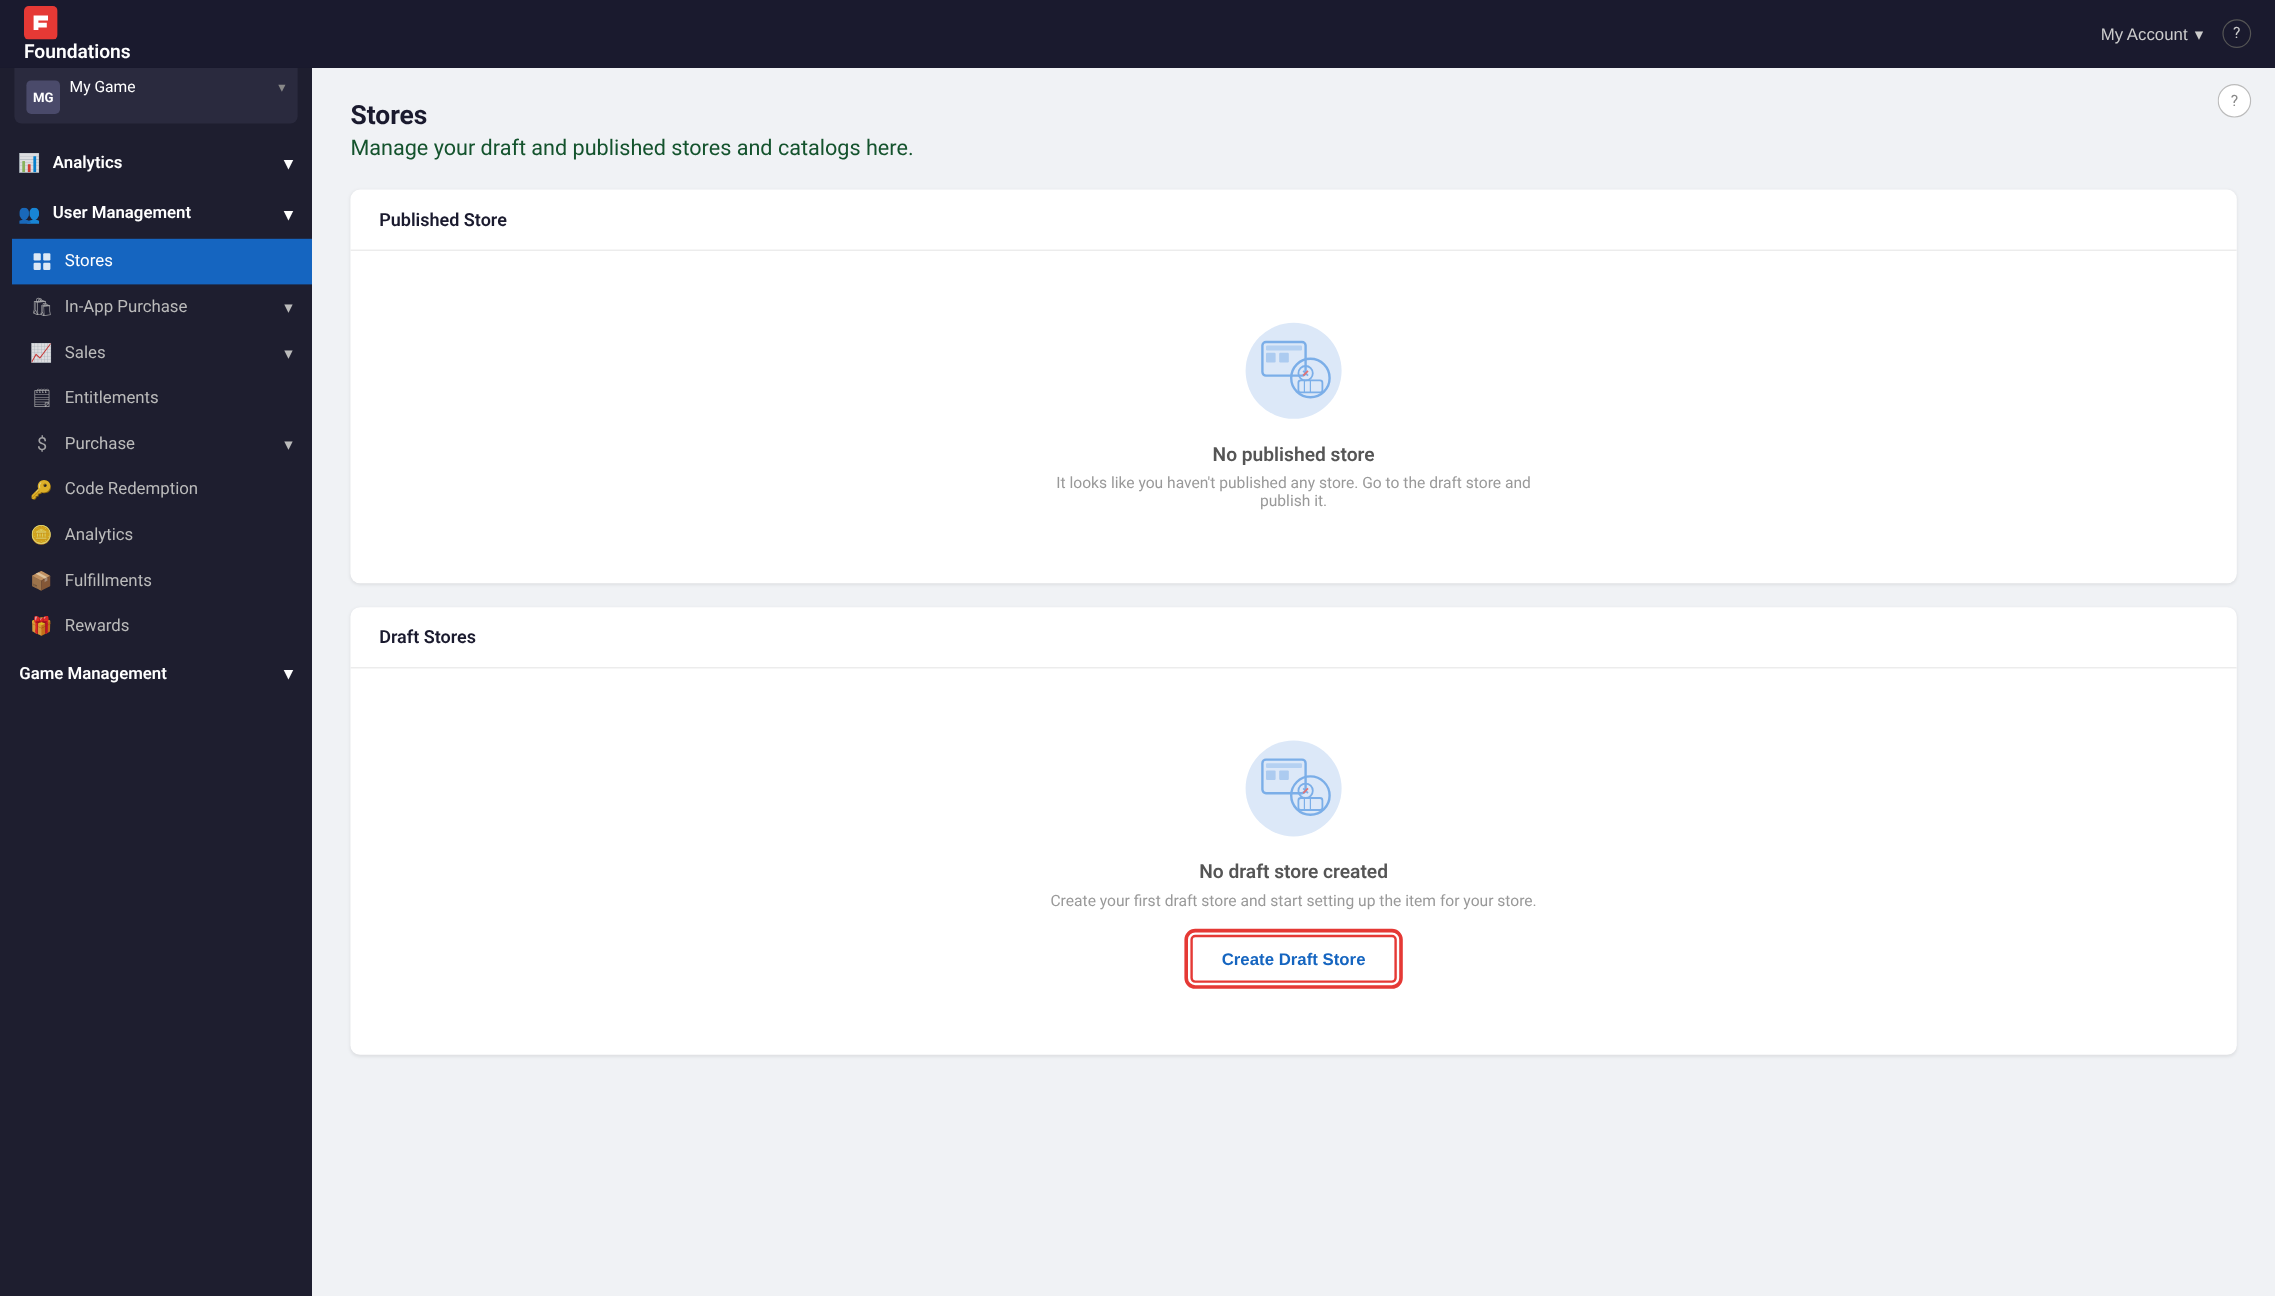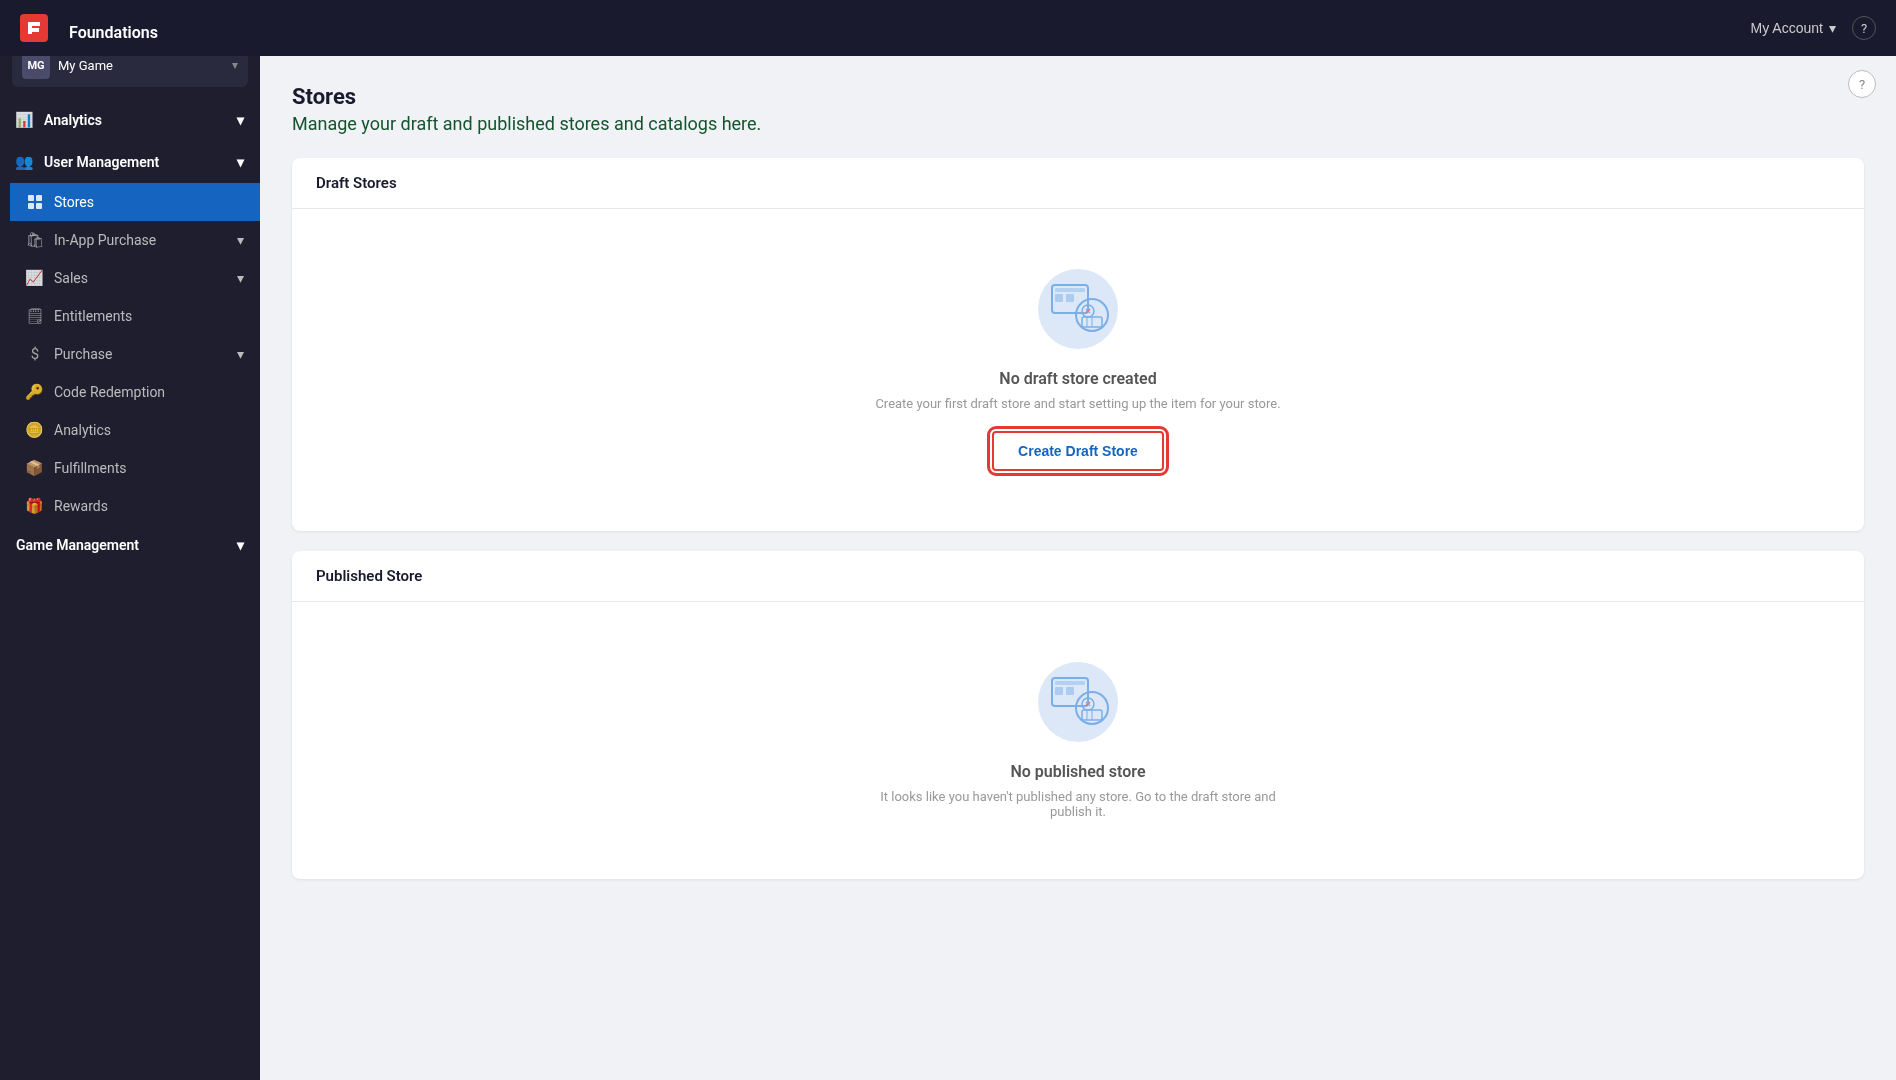--- a/index.html
+++ b/index.html
@@ -4,21 +4,21 @@
   <style>
     * { margin: 0; padding: 0; box-sizing: border-box; }
     body { font-family: -apple-system, BlinkMacSystemFont, 'Segoe UI', Roboto, sans-serif; background: #f5f5f5; display: flex; height: 100vh; overflow: hidden; }
 
     
     .top-header {
       position: fixed; top: 0; left: 0; right: 0; height: 56px;
       background: #1a1a2e; display: flex; align-items: center;
       justify-content: space-between; z-index: 100; padding: 0 20px;
     }
-    .top-header-left { display: flex; align-items: flex-end; gap: 21px; }
+    .top-header-left { display: flex; align-items: flex-start; gap: 0; flex-direction: column; }
     .logo-icon { width: 28px; height: 28px; }
     .app-title { color: #fff; font-size: 16px; font-weight: 600; }
     .top-header-right { display: flex; align-items: center; gap: 16px; }
     .my-account-btn {
       display: flex; align-items: center; gap: 6px;
       color: #ccc; font-size: 14px; cursor: pointer; background: none; border: none; text-align: center;
     }
     .help-icon-top {
       width: 24px; height: 24px; border: 1px solid #555; border-radius: 50%;
       display: flex; align-items: center; justify-content: center;
@@ -35,21 +35,21 @@
       font-size: 10px; color: #888; text-transform: uppercase;
       letter-spacing: 1px; padding: 18px 16px 6px;
     }
     .studio-selector {
       margin: 8px 12px; background: #2a2a3e; border-radius: 6px;
       display: flex; align-items: center; padding: 8px 10px; gap: 8px; cursor: pointer;
     }
     .studio-avatar {
       width: 28px; height: 28px; background: #4a4a6a; border-radius: 4px;
       display: flex; align-items: center; justify-content: center;
-      color: #fff; font-size: 11px; font-weight: 700;
+      color: #fff; font-size: 11px; font-weight: 700; margin-top: 16px;
     }
     .studio-name { color: #fff; font-size: 13px; flex: 1; }
     .chevron-down { color: #888; font-size: 12px; }
 
     .nav-item {
       display: flex; align-items: center; padding: 10px 16px; cursor: pointer;
       font-size: 14px; color: #bbb; gap: 10px; justify-content: space-between;
       border-radius: 0;
     }
     .nav-item.active { background: #1565c0; color: #fff; }
@@ -250,20 +250,46 @@
       </div>
       <span>▾</span>
     </div>
   </div>
 </div>
 
 <div class="main-content">
   <div class="main-inner">
     <h1 class="page-title">Stores</h1>
     <p class="page-subtitle">Manage your draft and published stores and catalogs here.</p>
+
+    <div class="section-card">
+      <div class="section-header">Published Store</div>
+      <div class="section-body">
+        <div class="store-illustration">
+          <div class="illus-circle"></div>
+          <div class="illus-icon">
+            <svg width="64" height="56" viewBox="0 0 64 56" fill="none">
+              <rect x="6" y="4" width="36" height="28" rx="3" fill="none" stroke="#7baee8" stroke-width="2"></rect>
+              <rect x="9" y="7" width="30" height="4" rx="1" fill="#7baee8" opacity="0.4"></rect>
+              <rect x="9" y="13" width="8" height="8" rx="1" fill="#7baee8" opacity="0.5"></rect>
+              <rect x="20" y="13" width="8" height="8" rx="1" fill="#7baee8" opacity="0.5"></rect>
+              <circle cx="46" cy="34" r="16" fill="none" stroke="#7baee8" stroke-width="2"></circle>
+              <circle cx="42" cy="30" r="6" fill="none" stroke="#7baee8" stroke-width="1.5"></circle>
+              <line x1="40" y1="28" x2="44" y2="32" stroke="#7baee8" stroke-width="1.5"></line>
+              <line x1="44" y1="28" x2="40" y2="32" stroke="#e57373" stroke-width="1.5"></line>
+              <rect x="36" y="36" width="20" height="10" rx="2" fill="none" stroke="#7baee8" stroke-width="1.5"></rect>
+              <line x1="41" y1="36" x2="41" y2="46" stroke="#7baee8" stroke-width="1"></line>
+              <line x1="46" y1="36" x2="46" y2="46" stroke="#7baee8" stroke-width="1"></line>
+            </svg>
+          </div>
+        </div>
+        <div class="empty-title">No published store</div>
+        <div class="empty-subtitle">It looks like you haven't published any store. Go to the draft store and publish it.</div>
+      </div>
+    </div>
 
     <div class="section-card">
       <div class="section-header">Draft Stores</div>
       <div class="section-body">
         <div class="store-illustration">
           <div class="illus-circle"></div>
           <div class="illus-icon">
             <svg width="64" height="56" viewBox="0 0 64 56" fill="none">
               <rect x="6" y="4" width="36" height="28" rx="3" fill="none" stroke="#7baee8" stroke-width="2"></rect>
               <rect x="9" y="7" width="30" height="4" rx="1" fill="#7baee8" opacity="0.4"></rect>
@@ -277,44 +303,18 @@
               <line x1="41" y1="36" x2="41" y2="46" stroke="#7baee8" stroke-width="1"></line>
               <line x1="46" y1="36" x2="46" y2="46" stroke="#7baee8" stroke-width="1"></line>
             </svg>
           </div>
         </div>
         <div class="empty-title">No draft store created</div>
         <div class="empty-subtitle">Create your first draft store and start setting up the item for your store.</div>
         <button class="create-btn">Create Draft Store</button>
       </div>
     </div>
-
-    <div class="section-card">
-      <div class="section-header">Published Store</div>
-      <div class="section-body">
-        <div class="store-illustration">
-          <div class="illus-circle"></div>
-          <div class="illus-icon">
-            <svg width="64" height="56" viewBox="0 0 64 56" fill="none">
-              <rect x="6" y="4" width="36" height="28" rx="3" fill="none" stroke="#7baee8" stroke-width="2"></rect>
-              <rect x="9" y="7" width="30" height="4" rx="1" fill="#7baee8" opacity="0.4"></rect>
-              <rect x="9" y="13" width="8" height="8" rx="1" fill="#7baee8" opacity="0.5"></rect>
-              <rect x="20" y="13" width="8" height="8" rx="1" fill="#7baee8" opacity="0.5"></rect>
-              <circle cx="46" cy="34" r="16" fill="none" stroke="#7baee8" stroke-width="2"></circle>
-              <circle cx="42" cy="30" r="6" fill="none" stroke="#7baee8" stroke-width="1.5"></circle>
-              <line x1="40" y1="28" x2="44" y2="32" stroke="#7baee8" stroke-width="1.5"></line>
-              <line x1="44" y1="28" x2="40" y2="32" stroke="#e57373" stroke-width="1.5"></line>
-              <rect x="36" y="36" width="20" height="10" rx="2" fill="none" stroke="#7baee8" stroke-width="1.5"></rect>
-              <line x1="41" y1="36" x2="41" y2="46" stroke="#7baee8" stroke-width="1"></line>
-              <line x1="46" y1="36" x2="46" y2="46" stroke="#7baee8" stroke-width="1"></line>
-            </svg>
-          </div>
-        </div>
-        <div class="empty-title">No published store</div>
-        <div class="empty-subtitle">It looks like you haven't published any store. Go to the draft store and publish it.</div>
-      </div>
-    </div>
   </div>
 </div>
 
 <div class="help-icon-main">
   <span>?</span>
 </div>
 
 </body></html>

